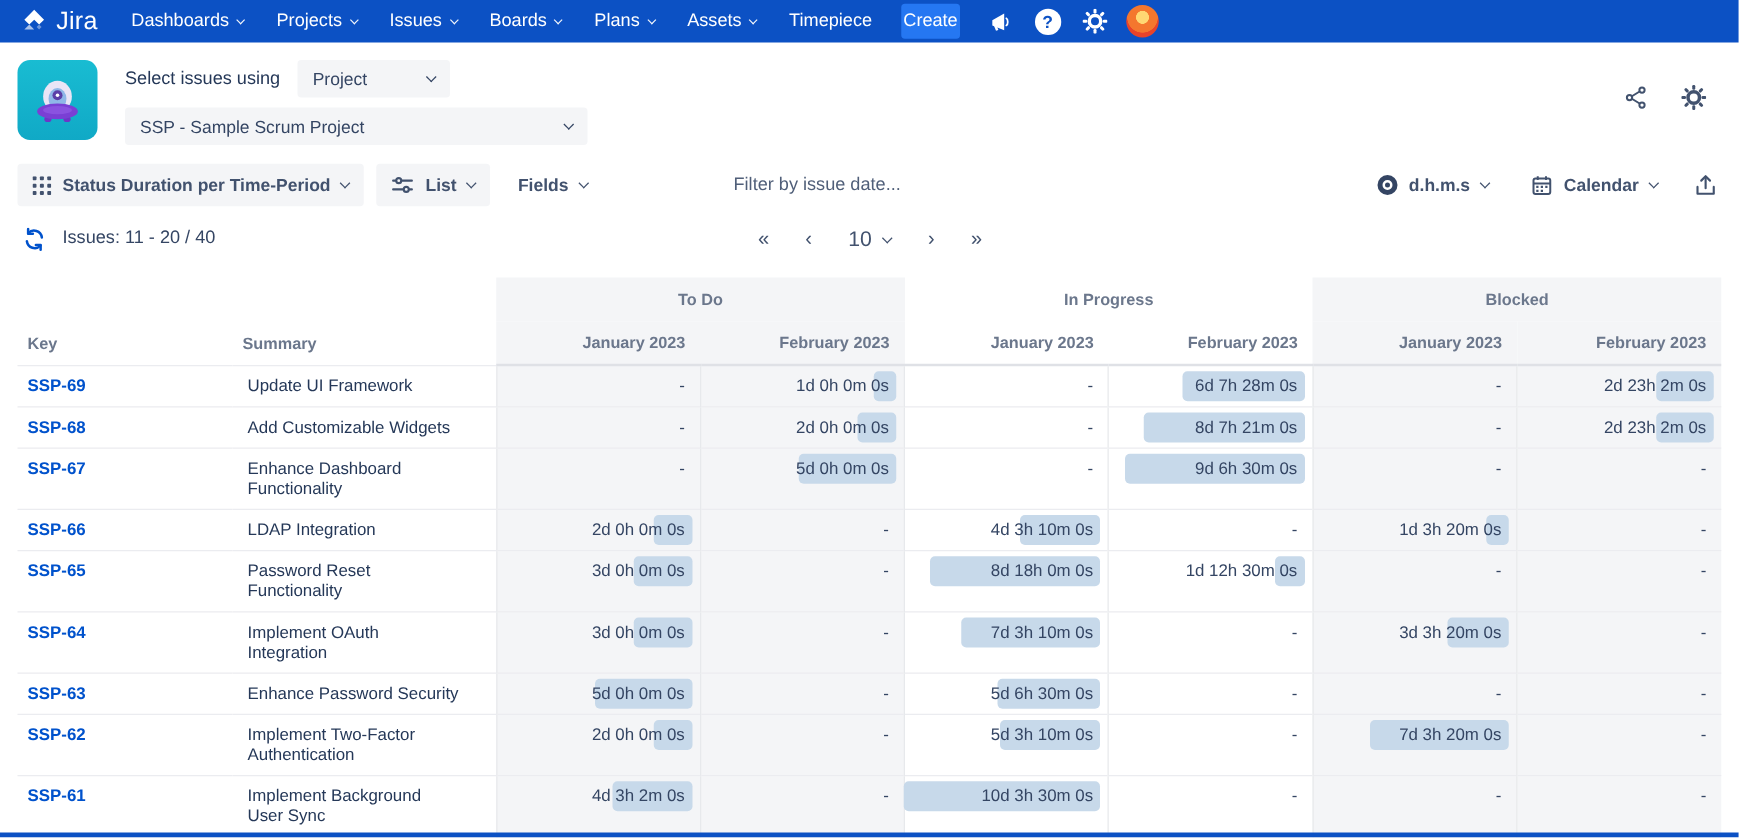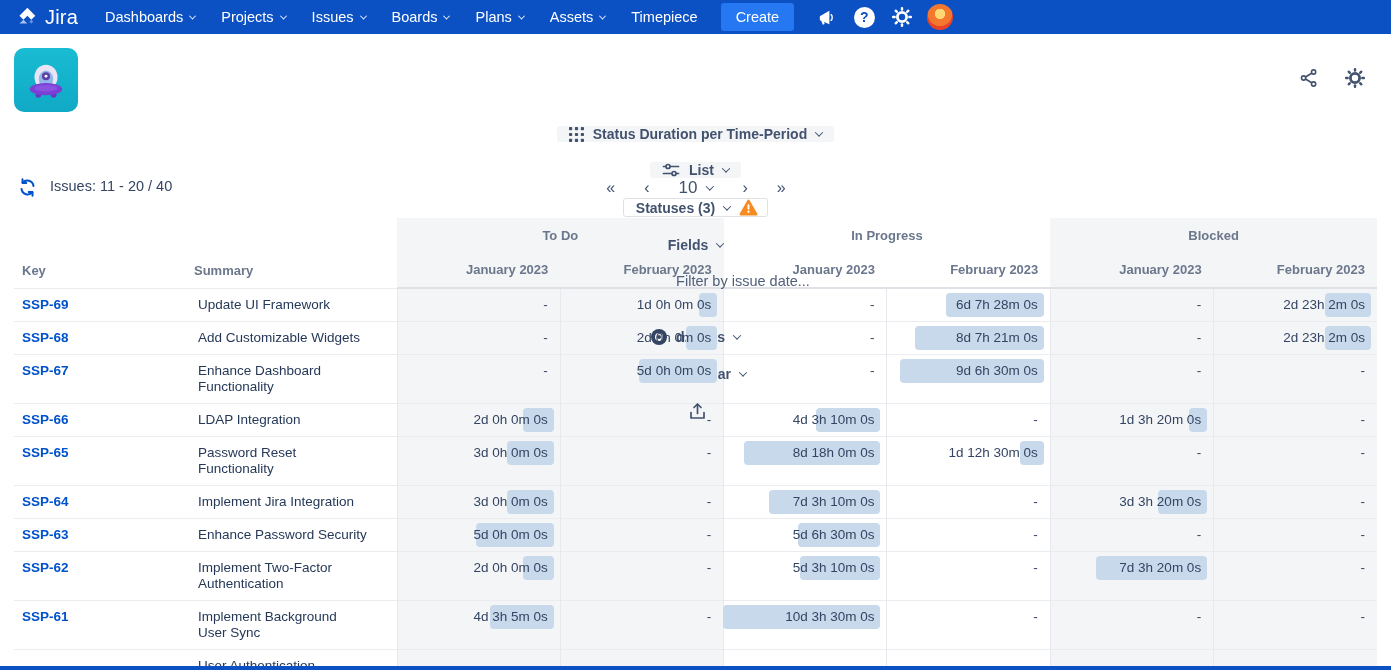--- a/index.html
+++ b/index.html
@@ -11,21 +11,21 @@
   .topnav { height:34px; background:#0c51c4; display:flex; align-items:center; padding:0 10px; }
   .logo { display:flex; align-items:center; gap:7px; padding:0 14px 0 6px; }
   .logo-text { color:#fff; font-size:20px; font-weight:500; letter-spacing:.2px; }
   .nav-menu { display:flex; align-items:center; height:34px; }
   .nav-item { display:flex; align-items:center; gap:7px; color:#fff; font-size:14.5px;
     padding:17px 13px; height:34px; cursor:pointer; white-space:nowrap; }
   .chev { display:inline-block; width:6px; height:6px; border-right:1.8px solid currentColor;
     border-bottom:1.8px solid currentColor; transform:rotate(45deg) translate(-1px,-1px); }
   .chev-nav { width:5px; height:5px; opacity:.95; }
   .create-btn { margin-left:10px; background:#2577f2; color:#fff; font-size:14.5px; font-weight:500;
-    border:none; border-radius:3px; padding:6px 15px; cursor:pointer; }
+    border:none; border-radius:3px; padding:6px 2px; cursor:pointer; }
   .search-box { margin-left:auto; width:168px; height:26px; background:#0a3d8a;
     border:1px solid #2f62b5; border-radius:3px; display:flex; align-items:center; padding:0 8px; gap:7px; }
   .search-box input { flex:1; background:transparent; border:none; outline:none; color:#fff; font-size:13.5px;
     font-family:"Liberation Sans", sans-serif; }
   .search-box input::placeholder { color:#b6c9ea; }
   .nav-icons { display:flex; align-items:center; gap:6px; margin-left:16px; }
   .nav-icon-btn { width:32px; height:32px; display:flex; align-items:center; justify-content:center;
     color:#fff; cursor:pointer; }
   .help-badge { width:21px; height:21px; border-radius:50%; background:#fff; color:#0c51c4;
     font-weight:700; font-size:14px; display:flex; align-items:center; justify-content:center; }
@@ -41,21 +41,21 @@
   .sel-label { font-size:14.5px; color:#253858; }
   .drop-btn { height:30px; background:#f4f5f7; border:none; border-radius:3px; color:#344563;
     font-size:14px; display:flex; align-items:center; justify-content:space-between;
     padding:0 12px; cursor:pointer; font-family:"Liberation Sans", sans-serif; }
   .mode-drop { width:122px; }
   .project-drop { width:370px; }
   .header-icons { margin-left:auto; display:flex; gap:26px; padding:20px 12px 0 0; color:#42526e; }
   .header-icons .hicon { cursor:pointer; display:flex; align-items:center; }
 
   
-  .toolbar { display:flex; align-items:center; margin:6px 14px 0; gap:20px; height:36px;flex-direction:column; }
+  .toolbar { display:flex; align-items:center; margin:6px 14px 0; gap:10px; height:36px; }
   .tbtn { display:flex; align-items:center; gap:9px; height:34px; padding:0 12px; border-radius:3px;
     font-size:14px; font-weight:700; color:#42526e; cursor:pointer; background:transparent; border:none;
     font-family:"Liberation Sans", sans-serif; white-space:nowrap; }
   .tbtn.grey { background:#f4f5f7; }
   .tbtn.outline { background:#fff; border:1px solid #dfe1e6; padding-right:9px; }
   .filter-input { margin-left:95px; color:#505f79; font-size:14.5px; cursor:text; white-space:nowrap; }
   .toolbar-spacer { flex:1; }
   .unit-clock { width:16px; height:16px; border-radius:50%; background:#344563;
     display:flex; align-items:center; justify-content:center; }
   .unit-clock i { width:8px; height:8px; border:2.4px solid #fff; border-radius:50%; display:block; }
@@ -169,20 +169,33 @@
       <ellipse cx="16" cy="40" rx="3" ry="2.4" fill="#6d35c8"></ellipse>
       <ellipse cx="32" cy="40" rx="3" ry="2.4" fill="#6d35c8"></ellipse>
       <ellipse cx="24" cy="21" rx="12" ry="13" fill="#e9e5f6"></ellipse>
       <ellipse cx="24" cy="23" rx="7.5" ry="9" fill="#8fb7e8"></ellipse>
       <circle cx="24" cy="20" r="4.2" fill="#5b3fa8"></circle>
       <circle cx="24" cy="20" r="1.5" fill="#fff"></circle>
       <ellipse cx="24" cy="33.5" rx="17" ry="6.5" fill="#7a3fd4"></ellipse>
       <ellipse cx="24" cy="32.5" rx="12" ry="3.4" fill="#8a52e0"></ellipse>
     </svg>
   </div>
+  <div class="selectors">
+    <div class="sel-row1">
+      <span class="sel-label">Select issues using</span>
+      <button class="drop-btn mode-drop">
+        <span>Project</span>
+        <i class="chev"></i>
+      </button>
+    </div>
+    <button class="drop-btn project-drop">
+      <span>SSP - Sample Scrum Project</span>
+      <i class="chev"></i>
+    </button>
+  </div>
   <div class="header-icons">
     <span class="hicon">
       <svg width="20" height="20" viewBox="0 0 20 20" fill="none" stroke="currentColor" stroke-width="1.6">
         <circle cx="14.6" cy="4" r="2.1"></circle>
           <circle cx="4.6" cy="10" r="2.1"></circle>
           <circle cx="14.6" cy="16" r="2.1"></circle>
         <path d="M6.5 9l6.2-3.8M6.5 11l6.2 3.8"></path>
       </svg>
     </span>
     <span class="hicon">
@@ -222,29 +235,20 @@
     <i class="chev"></i>
   </button>
   <button class="tbtn grey">
     <svg width="18" height="14" viewBox="0 0 18 14" fill="none" stroke="currentColor" stroke-width="1.7" stroke-linecap="round">
       <path d="M1.5 3.5h15M1.5 10.5h15"></path>
         <circle cx="6" cy="3.5" r="2" fill="#f4f5f7"></circle>
         <circle cx="12" cy="10.5" r="2" fill="#f4f5f7"></circle>
     </svg>
     <span>List</span>
     <i class="chev"></i>
-  </button>
-  <button class="tbtn outline">
-    <span>Statuses (3)</span>
-    <i class="chev"></i>
-    <svg width="19" height="17" viewBox="0 0 18 16">
-      <path d="M9 1.5L16.5 14.5H1.5Z" fill="#f78b21" stroke="#f78b21" stroke-width="2" stroke-linejoin="round"></path>
-      <rect x="8.1" y="5" width="1.8" height="5" rx="0.9" fill="#fff"></rect>
-        <circle cx="9" cy="12" r="1.1" fill="#fff"></circle>
-    </svg>
   </button>
   <button class="tbtn plain">
     <span>Fields</span>
     <i class="chev"></i>
   </button>
   <div class="filter-input">Filter by issue date...</div>
   <div class="toolbar-spacer"></div>
   <button class="tbtn plain">
     <span class="unit-clock">
         <i></i>
@@ -507,21 +511,21 @@
           </div>
         </td>
         <td class="td-dur shaded">
           <div class="cellwrap">
             <span class="val">-</span>
           </div>
         </td>
       </tr>
       <tr>
         <td class="td-key"><a class="key-link">SSP-64</a></td>
-        <td class="td-sum">Implement Jira Integration</td>
+        <td class="td-sum">Implement OAuth Integration</td>
         <td class="td-dur shaded">
           <div class="cellwrap">
             <span class="bar" style="width: 47px;"></span>
             <span class="val">3d 0h 0m 0s</span>
           </div>
         </td>
         <td class="td-dur shaded">
           <div class="cellwrap">
             <span class="val">-</span>
           </div>
@@ -621,21 +625,21 @@
             <span class="val">-</span>
           </div>
         </td>
       </tr>
       <tr>
         <td class="td-key"><a class="key-link">SSP-61</a></td>
         <td class="td-sum">Implement Background User Sync</td>
         <td class="td-dur shaded">
           <div class="cellwrap">
             <span class="bar" style="width: 64px;"></span>
-            <span class="val">4d 3h 5m 0s</span>
+            <span class="val">4d 3h 2m 0s</span>
           </div>
         </td>
         <td class="td-dur shaded">
           <div class="cellwrap">
             <span class="val">-</span>
           </div>
         </td>
         <td class="td-dur">
           <div class="cellwrap">
             <span class="bar" style="width: 157px;"></span>

